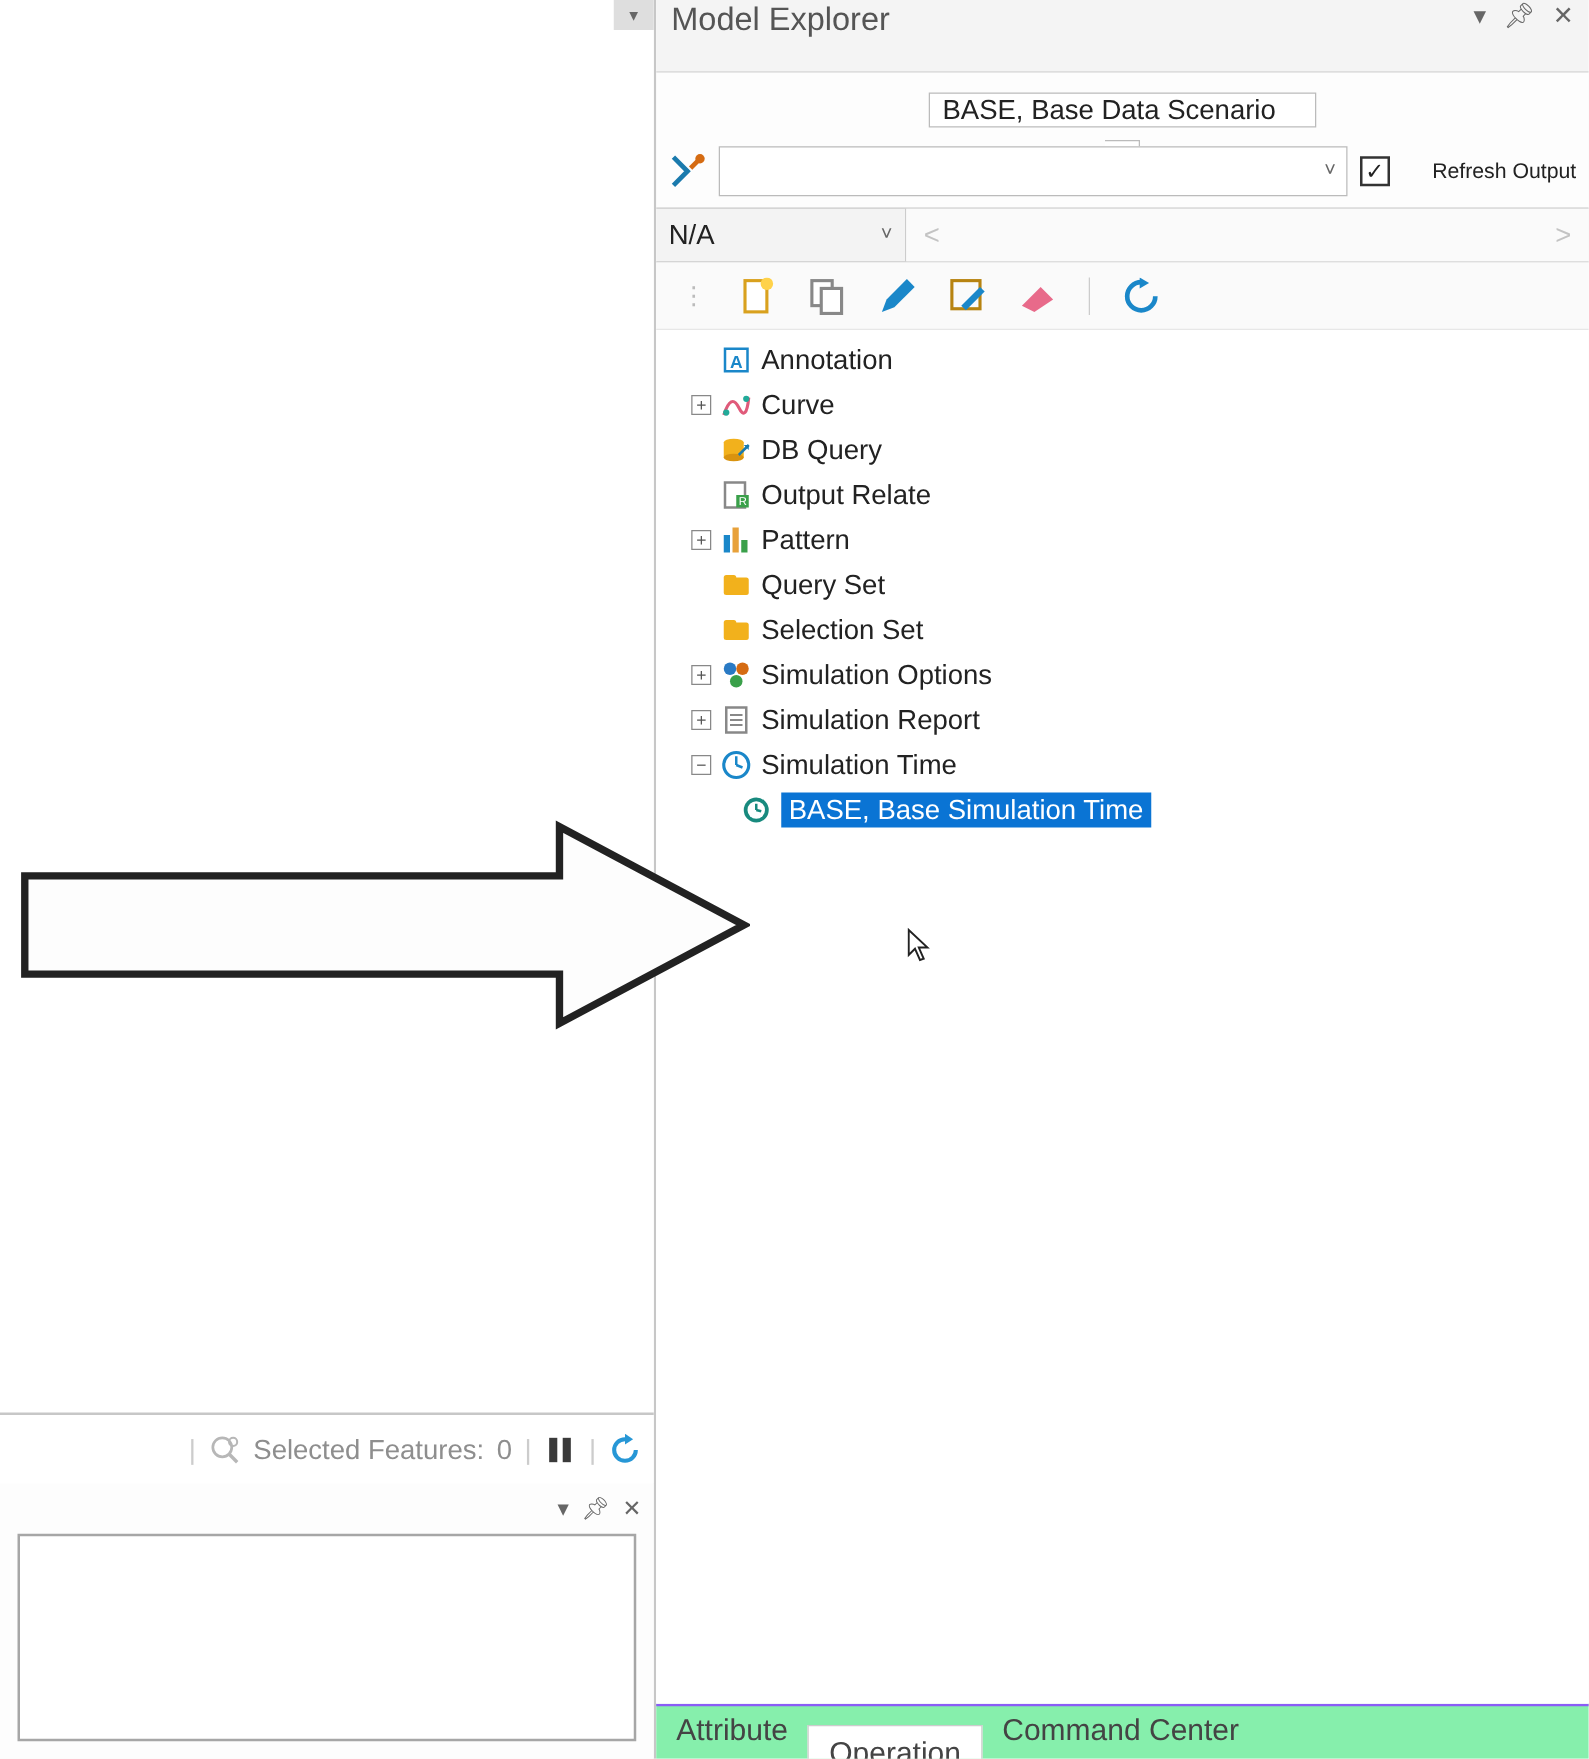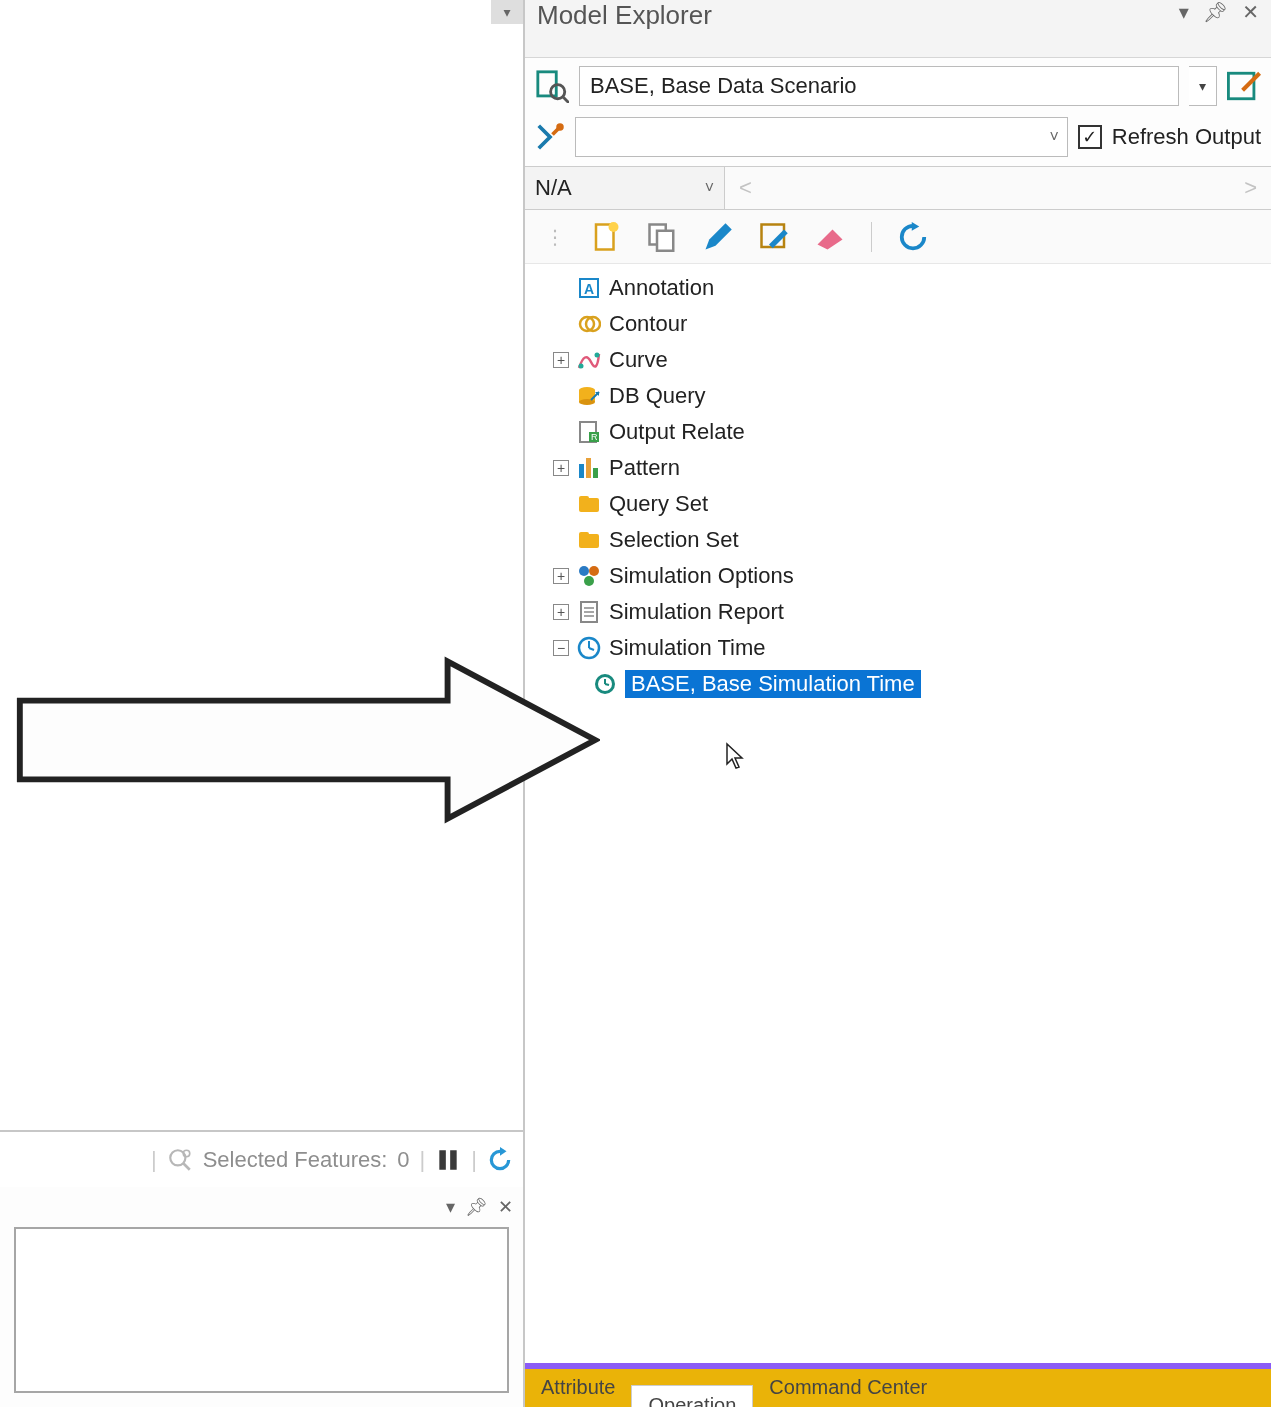--- a/index.html
+++ b/index.html
@@ -73,20 +73,21 @@
     padding: 0 12px; background: #f4f4f4;
     border-bottom: 1px solid #d6d6d6;
     font-size: 26px; color: #555;
   }
   .panel-header span { flex: 1; }
   .panel-header .hdr-icons { display: flex; gap: 14px; color: #666; font-size: 20px; }
 
   .scenario-row {
     height: 56px; display: flex; align-items: center; gap: 10px;
     padding: 6px 10px;
+    flex-direction: column;
   }
   .scenario-row .sc-icon { width: 34px; height: 34px; }
   .scenario-input {
     flex: 1; height: 40px; border: 1px solid #bbb; background: #fff;
     padding: 0 10px; font-size: 22px; color: #222;
   }
   .scenario-drop {
     width: 28px; height: 40px; border: 1px solid #bbb; border-left: none;
     background: #fff; display: flex; align-items: center; justify-content: center;
     font-size: 14px; color: #444;
@@ -101,21 +102,21 @@
   .filter-select {
     flex: 1; height: 40px; border: 1px solid #bbb; background: #fff;
     display: flex; align-items: center; justify-content: flex-end;
     padding-right: 8px; color: #666; font-size: 16px;
   }
   .checkbox {
     width: 24px; height: 24px; border: 2px solid #333; background: #fff;
     display: flex; align-items: center; justify-content: center;
     font-size: 18px; line-height: 1;
   }
-  .refresh-label { font-size: 22px; }
+  .refresh-label { font-size: 17px; margin-left: 24px; }
 
   .na-row {
     height: 44px; display: flex; align-items: stretch;
     border-top: 1px solid #ccc; border-bottom: 1px solid #ccc;
     background: #f3f3f3;
   }
   .na-select {
     width: 200px; border-right: 1px solid #ccc;
     display: flex; align-items: center; justify-content: space-between;
     padding: 0 10px; font-size: 22px;
@@ -156,22 +157,22 @@
   .selected-label {
     background: #0a74d4; color: #fff; padding: 1px 6px;
   }
   .cursor {
     position: absolute; width: 20px; height: 28px;
     left: 200px; top: 445px; pointer-events: none;
   }
 
   .tabs {
     height: 44px; display: flex; align-items: flex-end;
-    border-top: 6px solid #8b5cf6; background: #eab308;
-    font-size: 20px;
+    border-top: 2px solid #8b5cf6; background: #86efac;
+    font-size: 24px;
   }
   .tab { padding: 8px 16px; color: #444; }
   .tab.active {
     background: #fff; border: 1px solid #ccc; border-bottom: none;
     position: relative; top: 18px;
   }
 </style>
 </head>
 <body>
 
@@ -292,28 +293,20 @@
 
       <div class="tree-node indent1">
           <div class="expander empty"></div>
           <svg viewBox="0 0 24 24" class="node-icon">
             <rect x="3" y="3" width="18" height="18" fill="#fff" stroke="#1a87c9" stroke-width="2"></rect>
             <text x="7" y="18" font-size="14" fill="#1a87c9" font-weight="bold">A</text>
           </svg>
           <span>Annotation</span>
         </div>
         <div class="tree-node indent1">
-          <div class="expander empty"></div>
-          <svg viewBox="0 0 24 24" class="node-icon">
-            <circle cx="10" cy="12" r="7" fill="none" stroke="#d9a11e" stroke-width="2.5"></circle>
-            <circle cx="16" cy="12" r="7" fill="none" stroke="#d9a11e" stroke-width="2.5"></circle>
-          </svg>
-          <span>Contour</span>
-        </div>
-        <div class="tree-node indent1">
           <div class="expander">+</div>
           <svg viewBox="0 0 24 24" class="node-icon">
             <path d="M 2 20 Q 8 2 14 14 T 22 6" fill="none" stroke="#e05a7a" stroke-width="2.5"></path>
             <circle cx="4" cy="18" r="2.5" fill="#2a9"></circle>
             <circle cx="20" cy="7" r="2.5" fill="#2a9"></circle>
           </svg>
           <span>Curve</span>
         </div>
         <div class="tree-node indent1">
           <div class="expander empty"></div>

